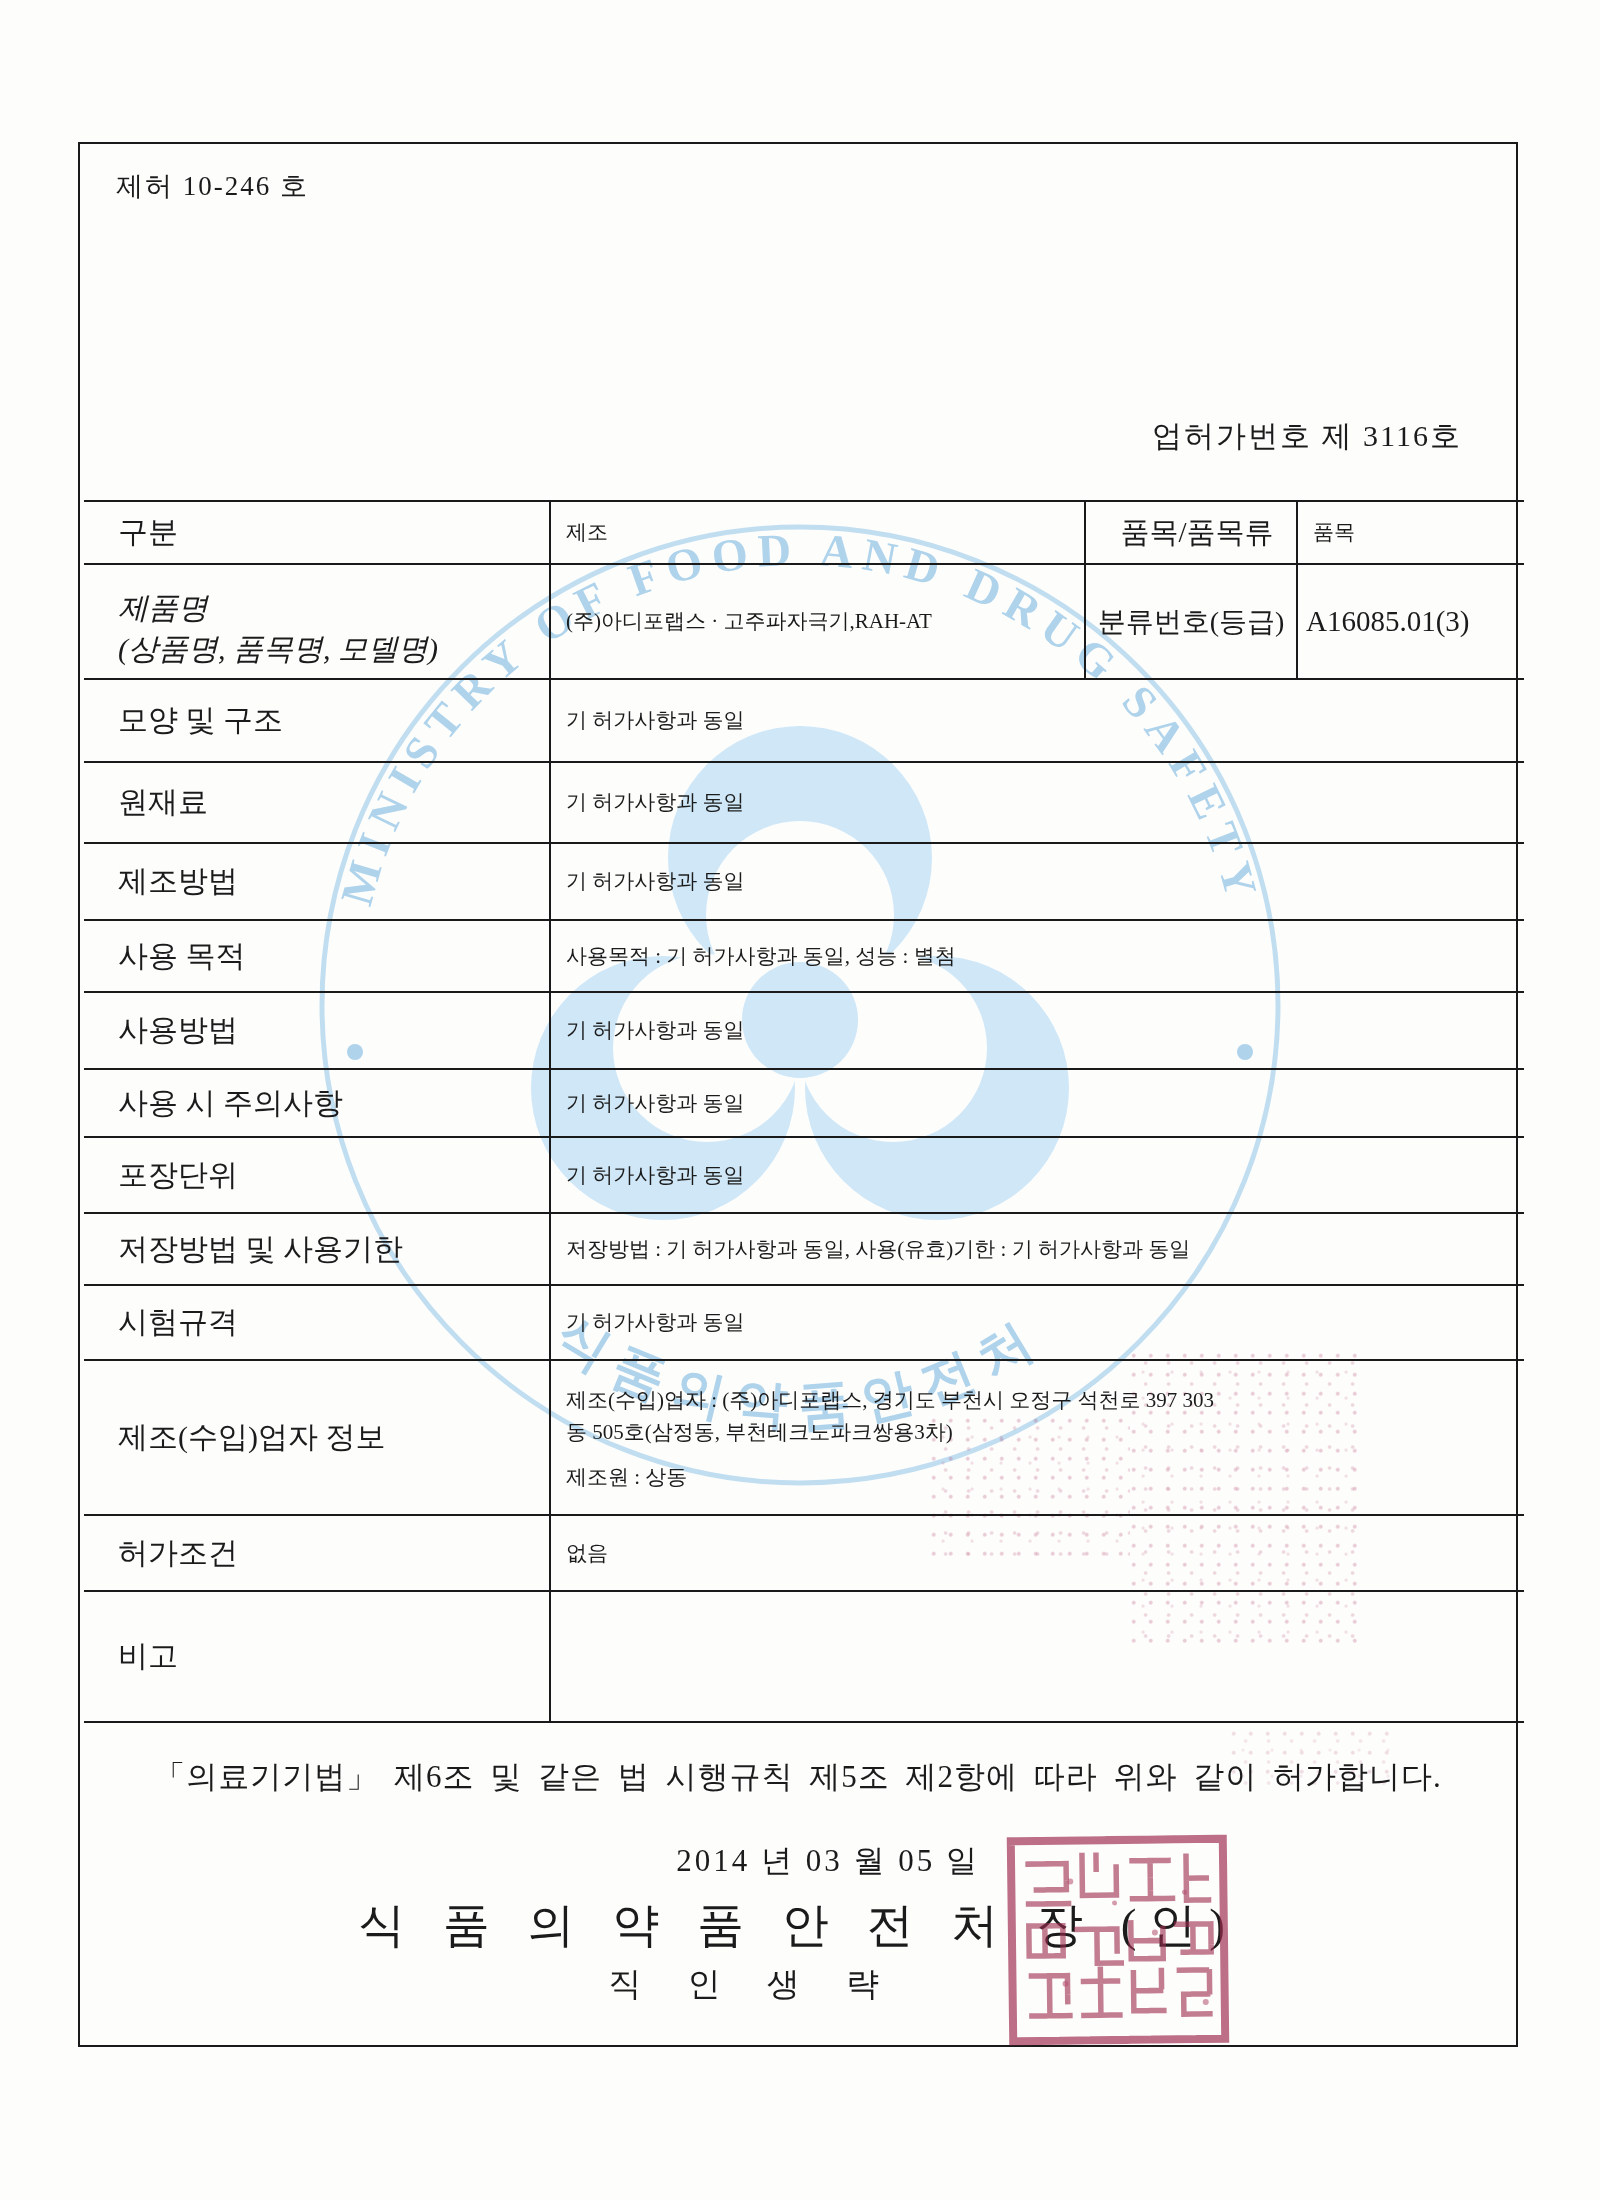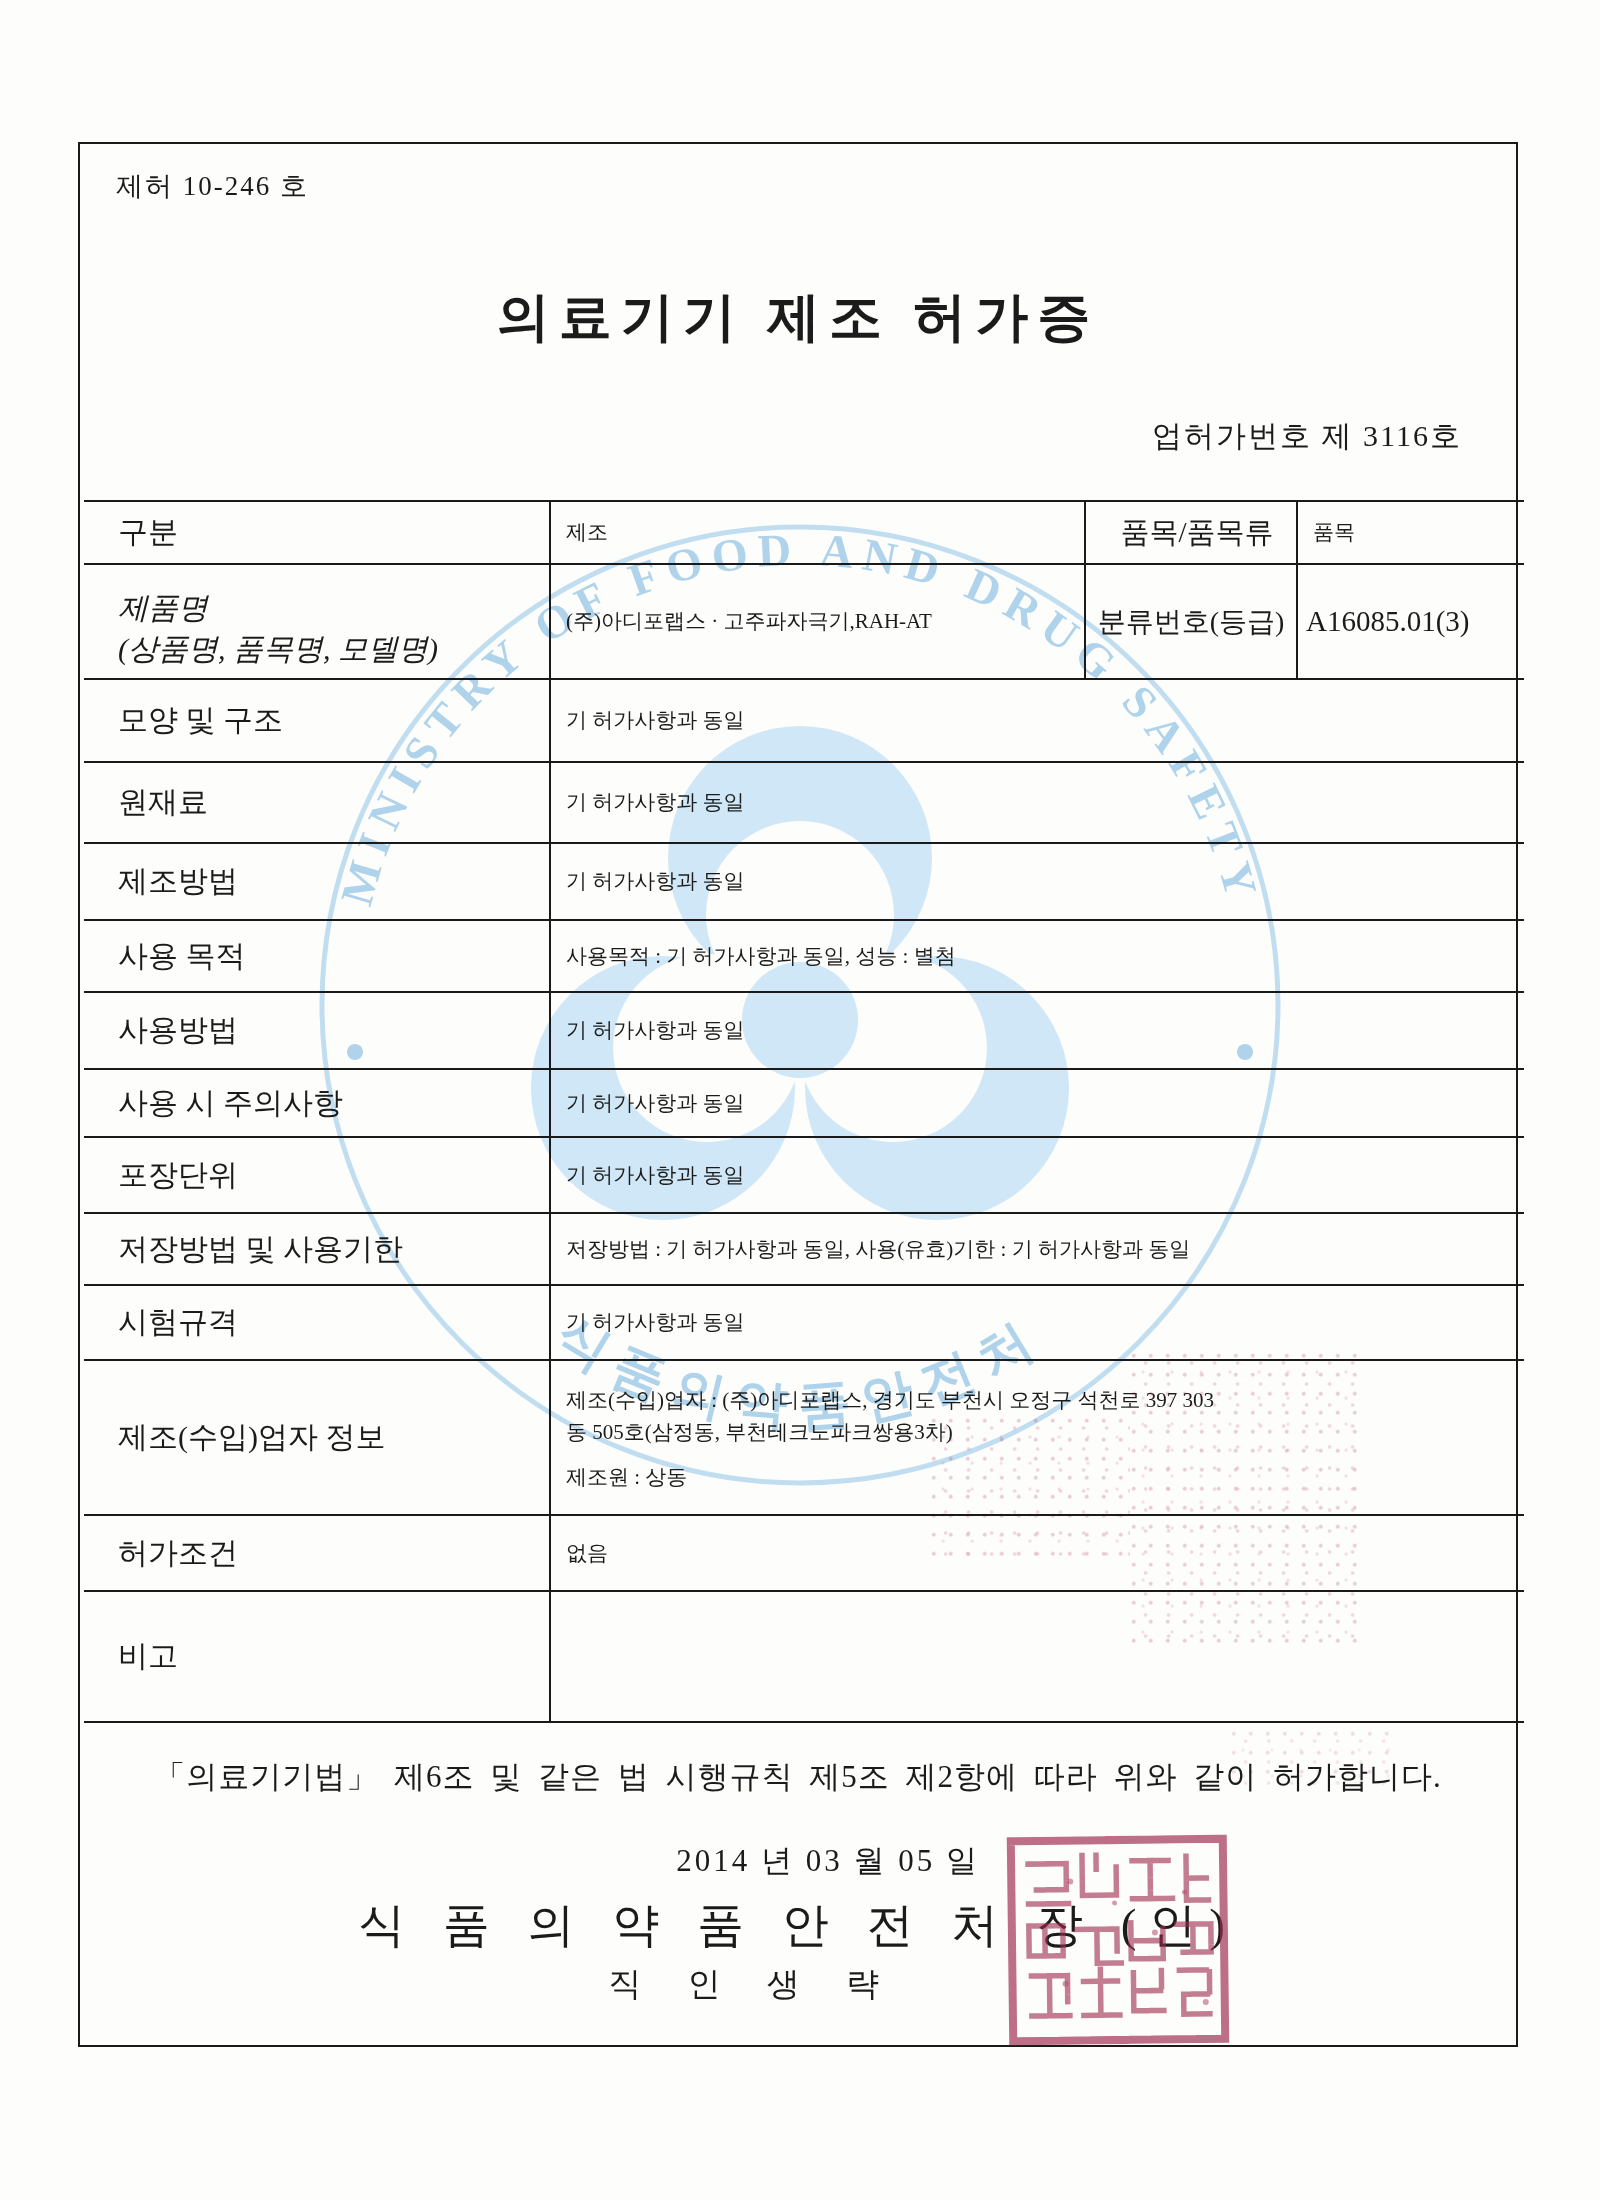--- a/index.html
+++ b/index.html
@@ -101,21 +101,20 @@
   </svg>
 
   <div class="bleed b1"></div>
   <div class="bleed b2"></div>
   <div class="bleed b3"></div>
 
   <div class="outer-box"></div>
 
   <div class="docnum">제허 10-246 호</div>
 
-  <h1 class="title">의료기기 제조 허가증</h1>
 
   <div class="license-no">업허가번호 제 3116호</div>
 
   <div class="doc-table">
 
     <div class="cell lab bb br">구분</div>
     <div class="cell val bb br">제조</div>
     <div class="cell bb br ctr" style="font-size:29px;padding-left:12px;">품목/품목류</div>
     <div class="cell val bb">품목</div>
 

